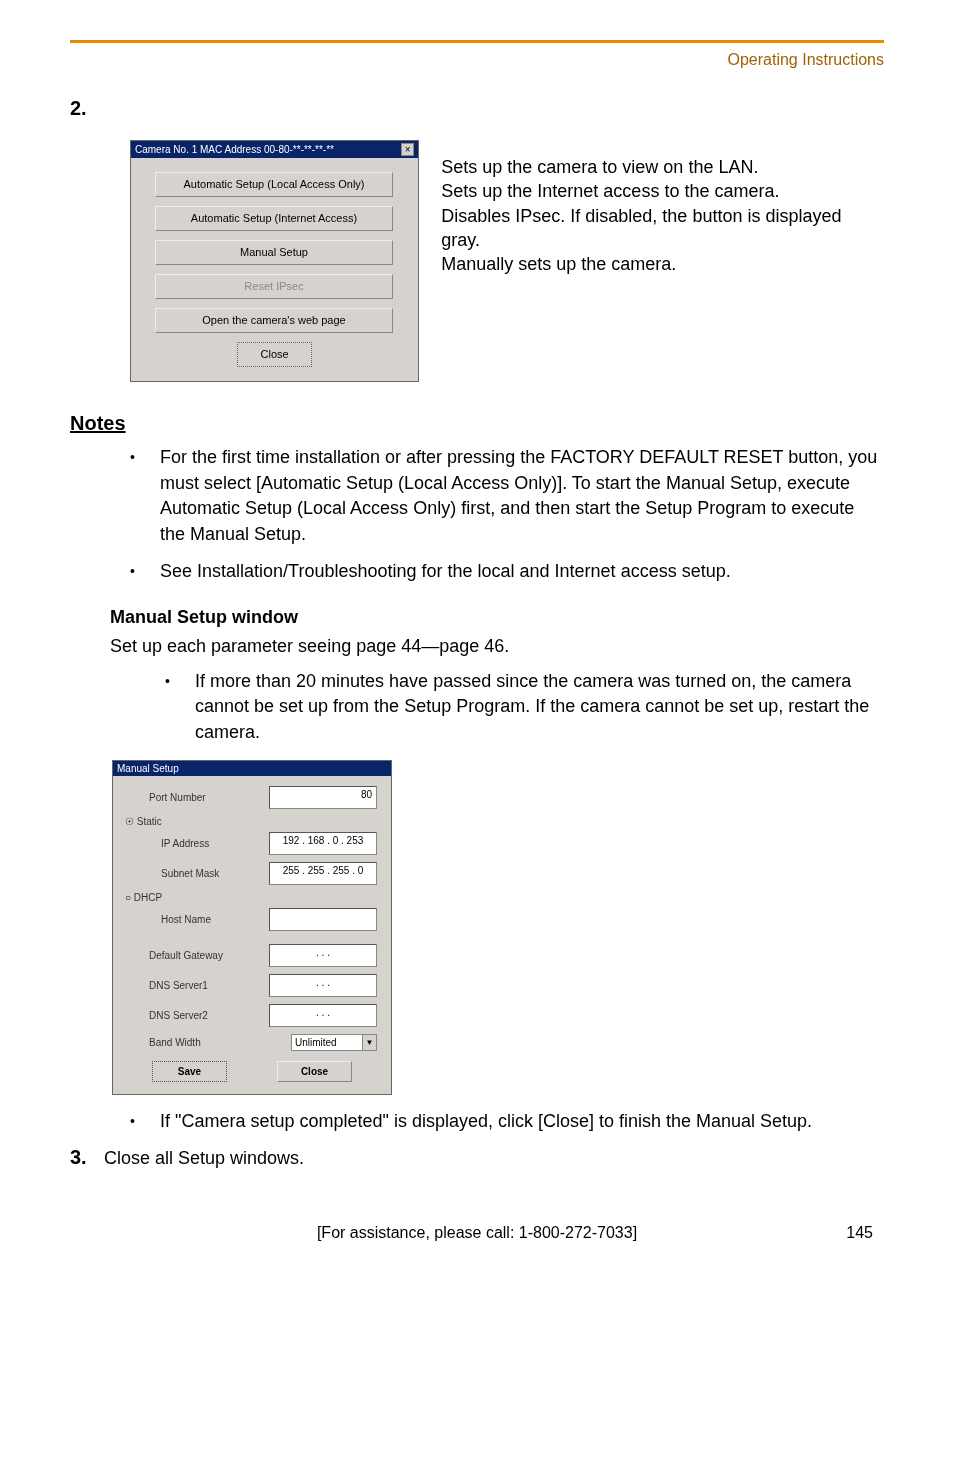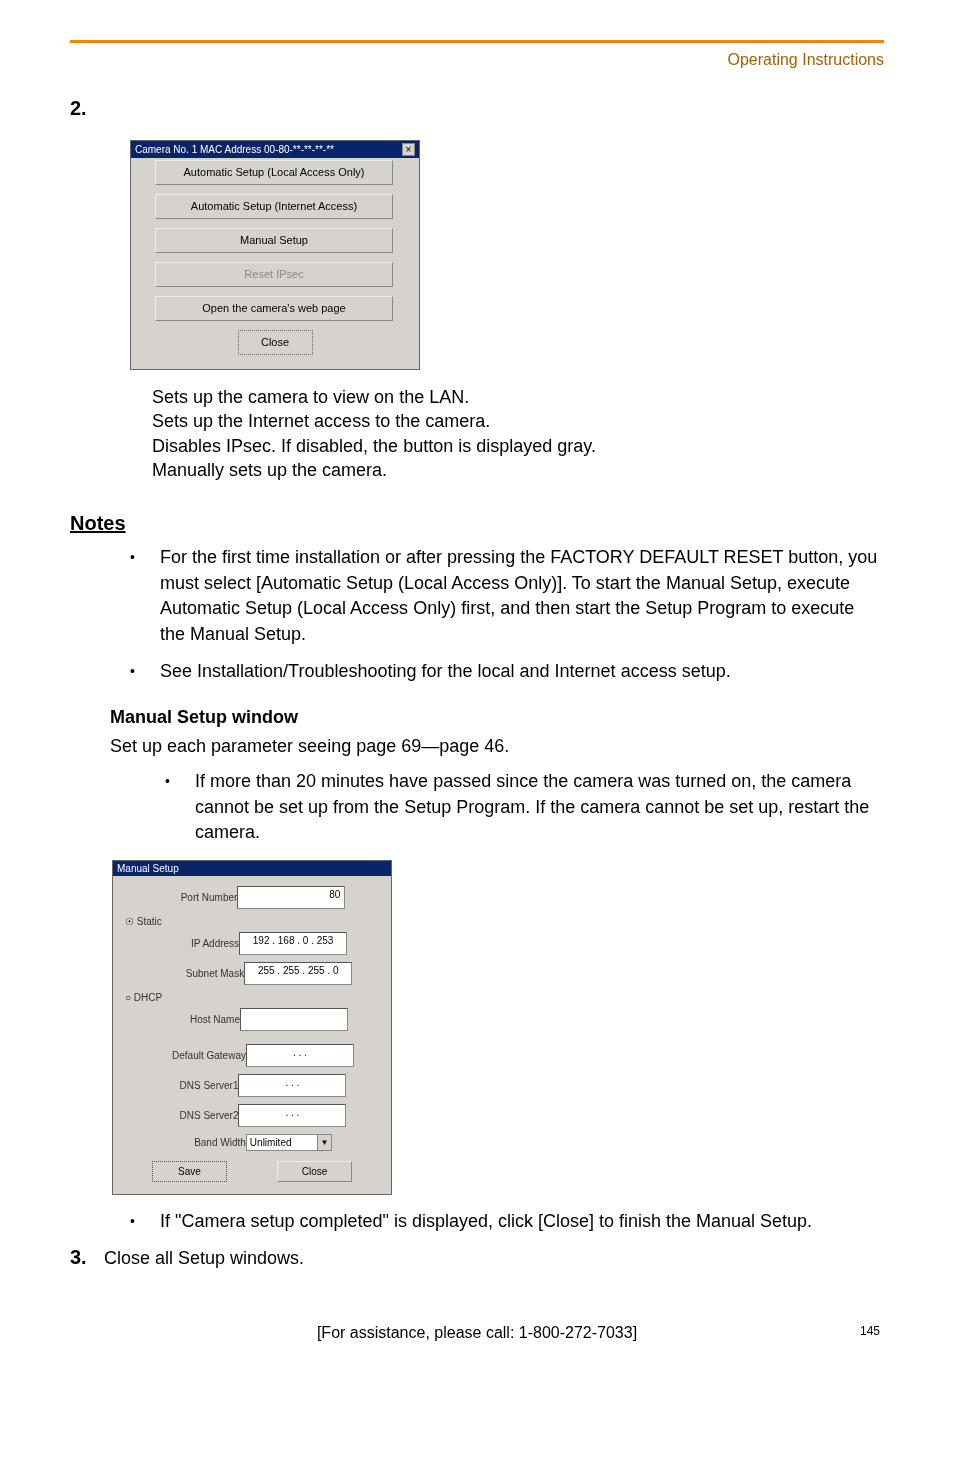--- a/index.html
+++ b/index.html
@@ -3,54 +3,54 @@
   <meta charset="utf-8">
   <style>
     * { box-sizing: border-box; margin: 0; padding: 0; }
     body { font-family: Arial, Helvetica, sans-serif; background: #fff; width: 954px; }
     .page { padding: 40px 70px 50px 70px; }
     .header-line { border-top: 3px solid #ee8800; margin-bottom: 8px; }
     .header-text { text-align: right; font-size: 16px; color: #a16207; margin-bottom: 28px; }
     .step { display: flex; margin-bottom: 20px; }
     .step-num { font-size: 20px; font-weight: bold; width: 34px; flex-shrink: 0; }
     .step-text { font-size: 18px; padding-top: 2px; }
-    .dialog-section { display: flex; justify-content: center; margin: 20px 0 30px 60px; flex-direction: column; }
+    .dialog-section { display: flex; justify-content: center; margin: 20px 0 30px 60px; }
     .dialog { border: 1px solid #666; background: #d6d3ce; padding: 0; width: 290px; }
     .titlebar { background: #0a246a; color: #fff; font-size: 10px; padding: 2px 4px; display: flex; justify-content: space-between; align-items: center; }
     .close-x { background: #d6d3ce; color: #000; width: 13px; height: 13px; line-height: 11px; text-align: center; font-size: 10px; border: 1px solid #888; }
-    .dialog-body { padding: 2px 24px 14px 24px; }
+    .dialog-body { padding: 14px 24px 14px 24px; }
     .win-btn { display: block; width: 238px; height: 25px; background: #d6d3ce; border: 1px solid #888; border-top-color: #eee; border-left-color: #eee; font-size: 11px; margin-bottom: 9px; text-align: center; line-height: 23px; cursor: pointer; }
     .win-btn.disabled-btn { color: #888; }
     .win-btn-small { width: 75px; margin: 0 auto; border: 1px dotted #666; }
     .annotations { padding-left: 22px; font-size: 18px; line-height: 1.35; padding-top: 15px; }
     .ann { position: relative; margin-bottom: 0; }
     .notes-heading { font-size: 20px; font-weight: bold; text-decoration: underline; margin: 20px 0 10px 0; }
     .bullet-list { margin-left: 60px; }
     .bullet-item { display: flex; margin-bottom: 12px; }
     .bullet-dot { width: 30px; flex-shrink: 0; font-size: 14px; padding-top: 4px; }
     .bullet-text { font-size: 18px; line-height: 1.42; }
     .sub-heading { font-size: 18px; font-weight: bold; margin: 22px 0 6px 40px; }
     .body-para { font-size: 18px; margin: 0 0 10px 40px; line-height: 1.4; }
     .sub-bullet-list { margin-left: 95px; }
     .manual-dialog { border: 1px solid #666; background: #d6d3ce; width: 280px; margin: 14px 0 14px 42px; }
     .manual-title { background: #0a246a; color: #fff; font-size: 10px; padding: 2px 4px; }
     .manual-body { padding: 10px 14px 12px 14px; font-size: 10px; }
-    .form-row { display: flex; justify-content: center; align-items: center; margin-bottom: 7px; padding-left: 22px; }
+    .form-row { display: flex; justify-content: space-between; align-items: center; margin-bottom: 7px; padding-left: 22px; }
     .form-label { color: #333; }
     .form-input { background: #fff; border: 1px solid #888; border-top-color: #555; border-left-color: #555; width: 108px; height: 23px; text-align: right; padding: 0 4px; font-size: 10px; line-height: 15px; }
     .form-input.ip { text-align: center; }
     .radio-row { margin-bottom: 5px; margin-left: -2px; }
     .indent-row { margin-left: 12px; }
     .bandwidth-sel { background: #fff; border: 1px solid #888; width: 86px; height: 17px; font-size: 10px; padding-left: 3px; display: flex; justify-content: space-between; align-items: center; }
     .sel-arrow { background: #d6d3ce; border-left: 1px solid #888; width: 14px; height: 15px; text-align: center; font-size: 8px; line-height: 15px; }
-    .manual-buttons { display: flex; justify-content: space-around; margin-top: 10px; }
+    .manual-buttons { display: flex; justify-content: space-around; margin-top: 10px; font-weight: bold; }
     .manual-btn { width: 75px; height: 21px; background: #d6d3ce; border: 1px solid #888; border-top-color: #eee; border-left-color: #eee; font-size: 10px; text-align: center; line-height: 19px; }
     .manual-btn.dotted { border: 1px dotted #555; }
     .footer { text-align: center; font-size: 16px; margin-top: 55px; position: relative; }
-    .page-num { position: absolute; right: 4px; top: 0; font-size: 12px; margin-left: 38px; }
+    .page-num { position: absolute; right: 11px; top: 0; font-size: 16px; margin-left: 38px; }
   </style>
 </head>
 <body>
 
 <div class="page">
   <div class="header-line"></div>
   <div class="header-text">Operating Instructions</div>
 
   <div class="step">
     <div class="step-num">2.</div>
@@ -85,21 +85,21 @@
       <div class="bullet-dot">•</div>
       <div class="bullet-text">For the first time installation or after pressing the FACTORY DEFAULT RESET button, you must select [Automatic Setup (Local Access Only)]. To start the Manual Setup, execute Automatic Setup (Local Access Only) first, and then start the Setup Program to execute the Manual Setup.</div>
     </div>
     <div class="bullet-item">
       <div class="bullet-dot">•</div>
       <div class="bullet-text">See Installation/Troubleshooting for the local and Internet access setup.</div>
     </div>
   </div>
 
   <div class="sub-heading">Manual Setup window</div>
-  <div class="body-para">Set up each parameter seeing page 69—page 46.</div>
+  <div class="body-para">Set up each parameter seeing page 44—page 46.</div>
   <div class="sub-bullet-list">
     <div class="bullet-item">
       <div class="bullet-dot">•</div>
       <div class="bullet-text">If more than 20 minutes have passed since the camera was turned on, the camera cannot be set up from the Setup Program. If the camera cannot be set up, restart the camera.</div>
     </div>
   </div>
 
   <div class="manual-dialog">
     <div class="manual-title">Manual Setup</div>
     <div class="manual-body">

